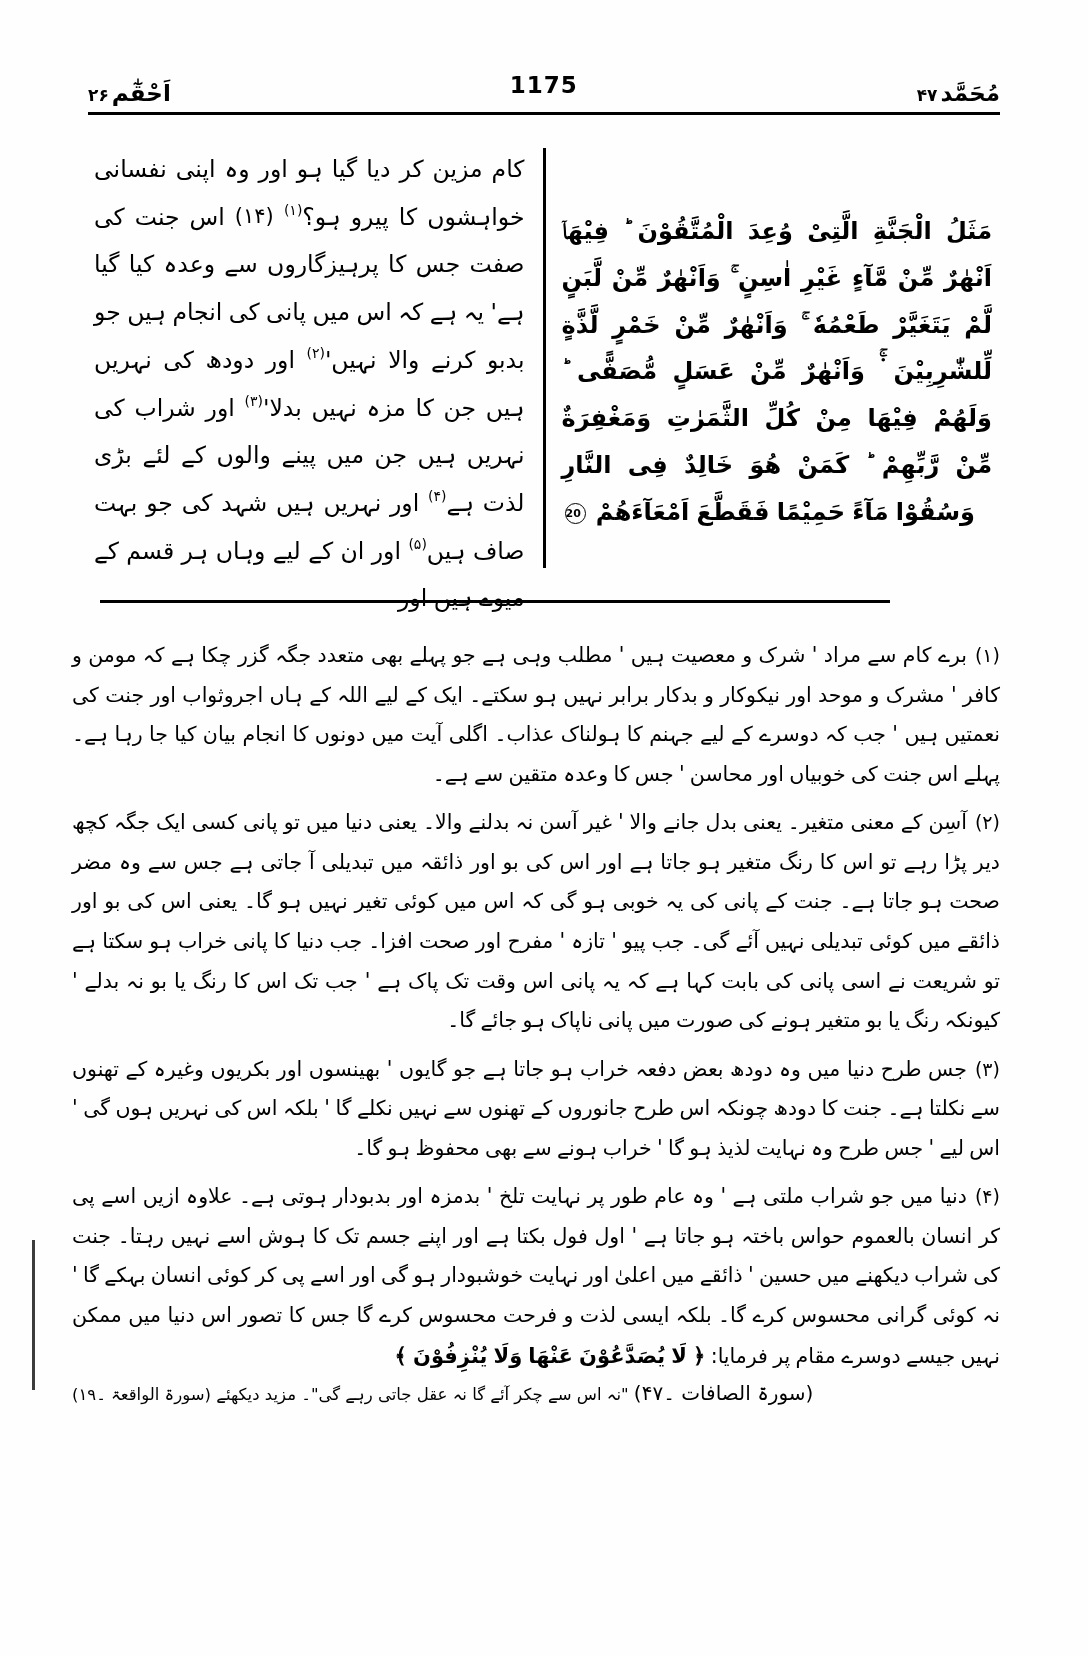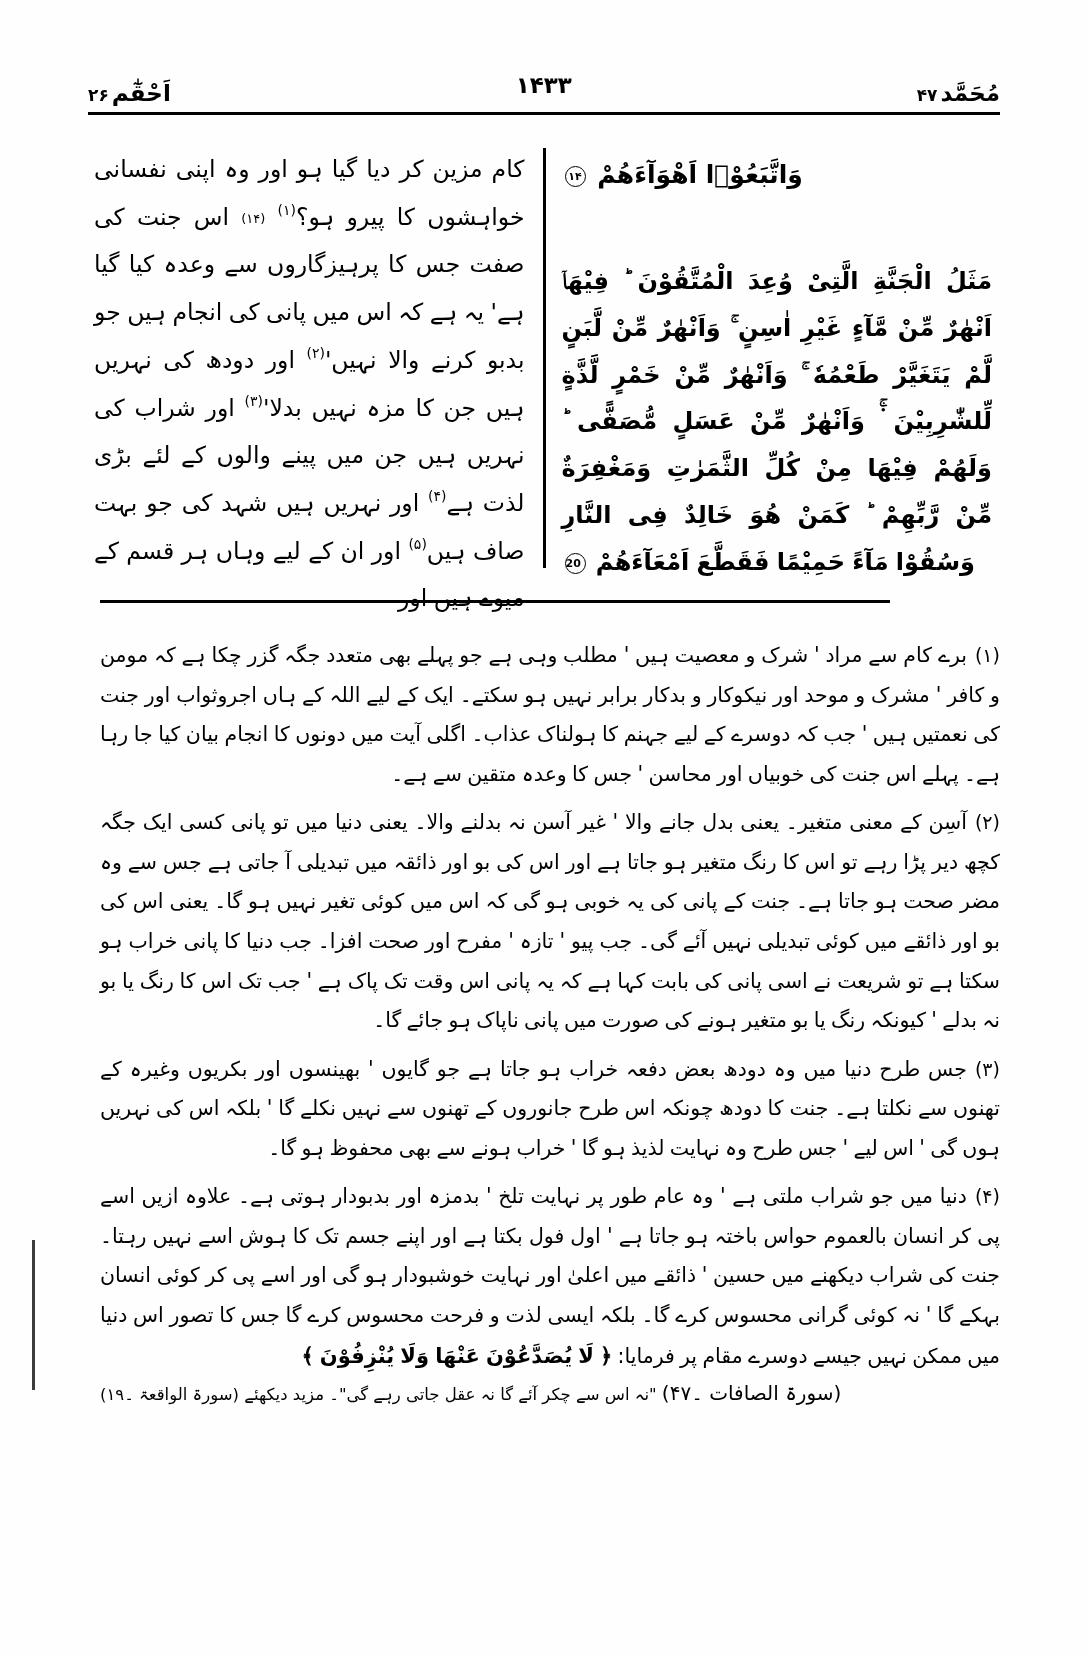--- a/index.html
+++ b/index.html
@@ -143,39 +143,39 @@
     text-align: justify;
     text-align-last: right;
     word-spacing: -1px;
   }
   .fnref {
     font-size: 14px;
     vertical-align: 10px;
     font-family: "DejaVu Sans", sans-serif;
   }
   .vnum {
-    font-size: 13px;
+    font-size: 21px;
     font-family: "DejaVu Sans", sans-serif;
     vertical-align: 2px;
   }
 
   .rule-mid {
     position: absolute;
     top: 600px;
     left: 100px;
     width: 790px;
     height: 0;
     border-top: 3.5px solid #000;
   }
 
   
   .footnotes {
     position: absolute;
     top: 636px;
-    left: 100px;
+    left: 72px;
     right: 88px;
     direction: rtl;
   }
   .fn {
     font-family: "DejaVu Sans", sans-serif;
     font-size: 20.5px;
     line-height: 1.93;
     direction: rtl;
     text-align: justify;
     text-align-last: right;
@@ -222,34 +222,30 @@
 </head>
 <body>
 
 <div class="page">
 
   <div class="header">
     <div class="header-side">
       <span>اَحْقٰٓم</span>
         <span class="hnum">۲۶</span>
     </div>
-    <div class="header-center">۱۴۳۳</div>
+    <div class="header-center">1175</div>
     <div class="header-side">
       <span>مُحَمَّد</span>
         <span class="hnum">۴۷</span>
     </div>
   </div>
   <div class="rule-top"></div>
 
   <div class="scripture">
     <div class="col-arabic">
-      <div class="ayah-line">
-        <span>وَاتَّبَعُوْۤا اَهْوَآءَهُمْ</span>
-        <span class="ayah-num">۱۴</span>
-      </div>
       <div class="ayah-block">
         <span>مَثَلُ الْجَنَّةِ الَّتِیْ وُعِدَ الْمُتَّقُوْنَ ؕ فِیْهَاۤ اَنْهٰرٌ مِّنْ مَّآءٍ غَیْرِ اٰسِنٍ ۚ وَاَنْهٰرٌ مِّنْ لَّبَنٍ لَّمْ یَتَغَیَّرْ طَعْمُهٗ ۚ وَاَنْهٰرٌ مِّنْ خَمْرٍ لَّذَّةٍ لِّلشّٰرِبِیْنَ ۬ۚ وَاَنْهٰرٌ مِّنْ عَسَلٍ مُّصَفًّی ؕ وَلَهُمْ فِیْهَا مِنْ كُلِّ الثَّمَرٰتِ وَمَغْفِرَةٌ مِّنْ رَّبِّهِمْ ؕ كَمَنْ هُوَ خَالِدٌ فِی النَّارِ وَسُقُوْا مَآءً حَمِیْمًا فَقَطَّعَ اَمْعَآءَهُمْ</span>
         <span class="ayah-num">20</span>
       </div>
     </div>
 
     <div class="col-divider"></div>
 
     <div class="col-urdu">
       <div class="urdu-trans">

